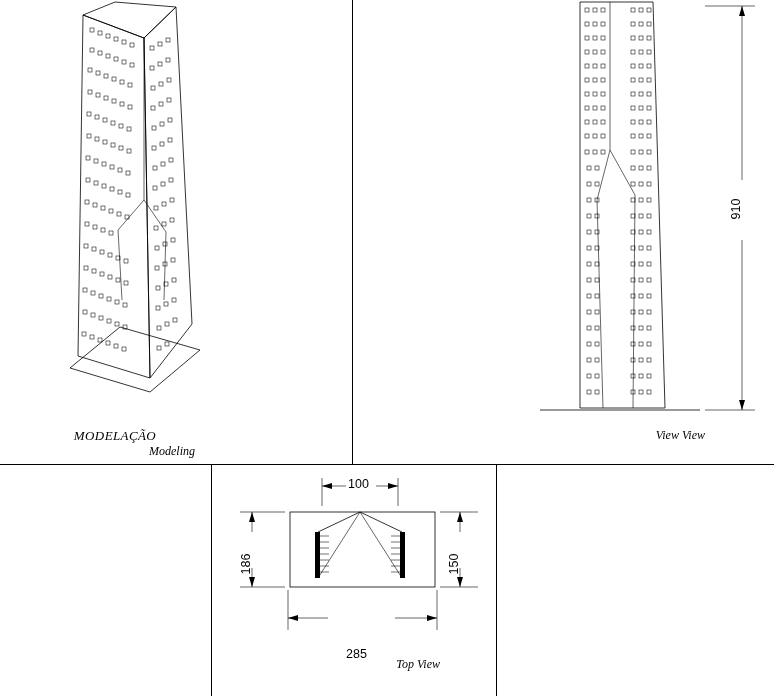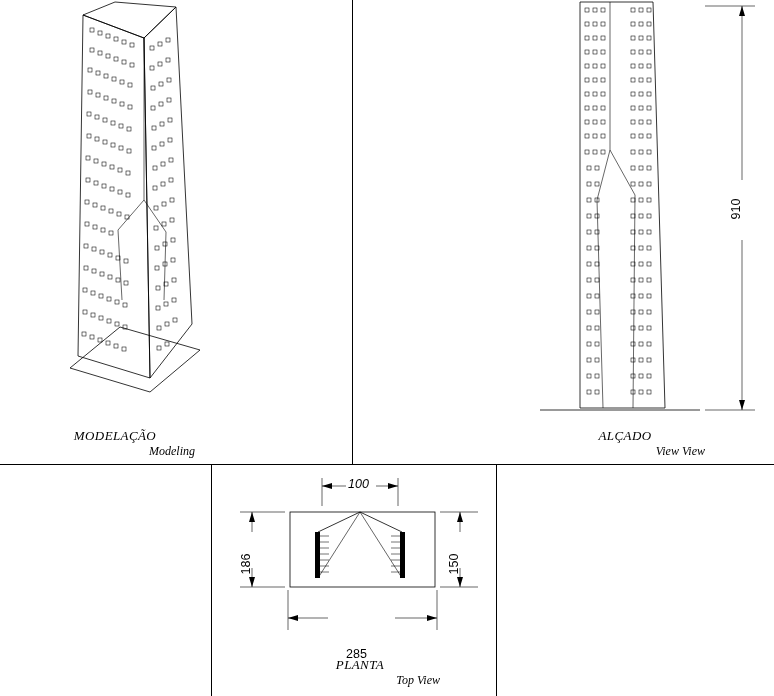--- a/index.html
+++ b/index.html
@@ -422,21 +422,20 @@
       <line class="stroke-thin" x1="47" y1="6" x2="47" y2="180"></line>
       <line class="stroke-thin" x1="47" y1="240" x2="47" y2="410"></line>
 
       <polygon class="fillblack" points="47,6 44,16 50,16"></polygon>
       <polygon class="fillblack" points="47,410 44,400 50,400"></polygon>
     </svg>
   </div>
   <div class="dimtext vert" style="left:726px; top:202px;">910</div>
 
   <div class="caption" style="left:545px; top:428px; width:160px;">
-    <div class="title">ALÇADO</div>
     <div class="subtitle">View View</div>
   </div>
 
   <div class="svgwrap" style="left:230px; top:470px; width:260px; height:190px;">
     <svg width="260" height="190" viewBox="0 0 260 190">
 
       <rect class="stroke" x="60" y="42" width="145" height="75"></rect>
 
       <polyline class="stroke" points="88,108 88,62 130,42 172,62 172,108"></polyline>
       <line class="stroke-thin" x1="130" y1="42" x2="88" y2="108"></line>
@@ -487,23 +486,22 @@
 
       <line class="stroke-thin" x1="58" y1="120" x2="58" y2="160"></line>
       <line class="stroke-thin" x1="207" y1="120" x2="207" y2="160"></line>
       <line class="stroke-thin" x1="58" y1="148" x2="98" y2="148"></line>
       <line class="stroke-thin" x1="165" y1="148" x2="207" y2="148"></line>
       <polygon class="fillblack" points="58,148 68,145 68,151"></polygon>
       <polygon class="fillblack" points="207,148 197,145 197,151"></polygon>
     </svg>
   </div>
 
-  <div class="dimtext" style="left:348px; top:477px;font-style:italic;">100</div>
+  <div class="dimtext" style="left:348px; top:477px;">100</div>
   <div class="dimtext vert" style="left:236px; top:557px;">186</div>
   <div class="dimtext vert" style="left:444px; top:557px;">150</div>
   <div class="dimtext" style="left:346px; top:635px;margin-top:12px;">285</div>
 
   <div class="caption" style="left:280px; top:657px; width:160px;">
-    <div class="title">PLANTA</div>
     <div class="subtitle">Top View</div>
   </div>
 
 </div>
 
 </body></html>

